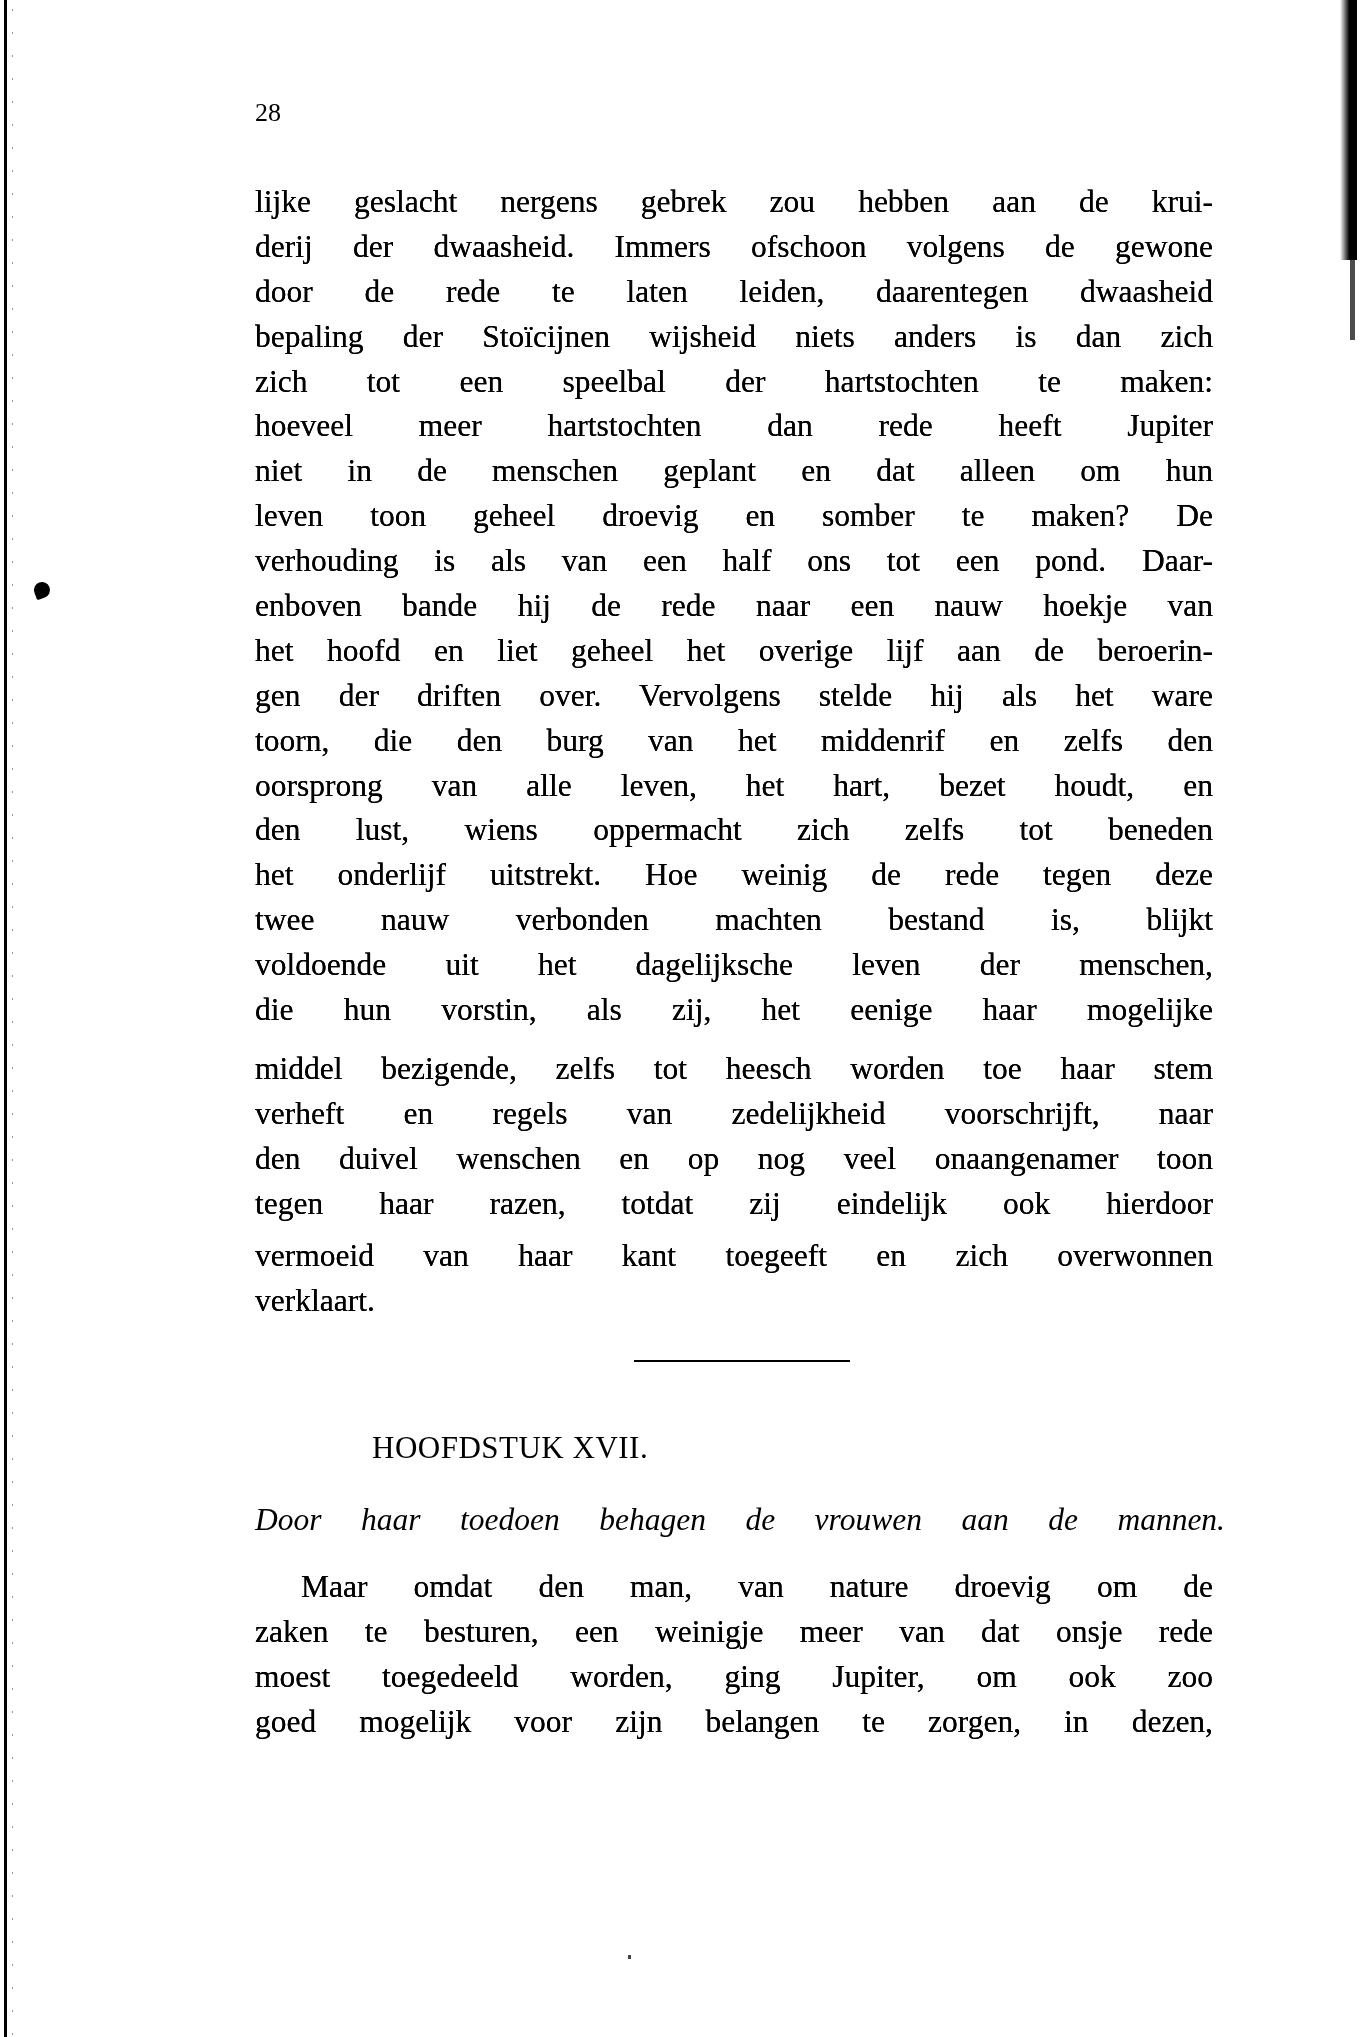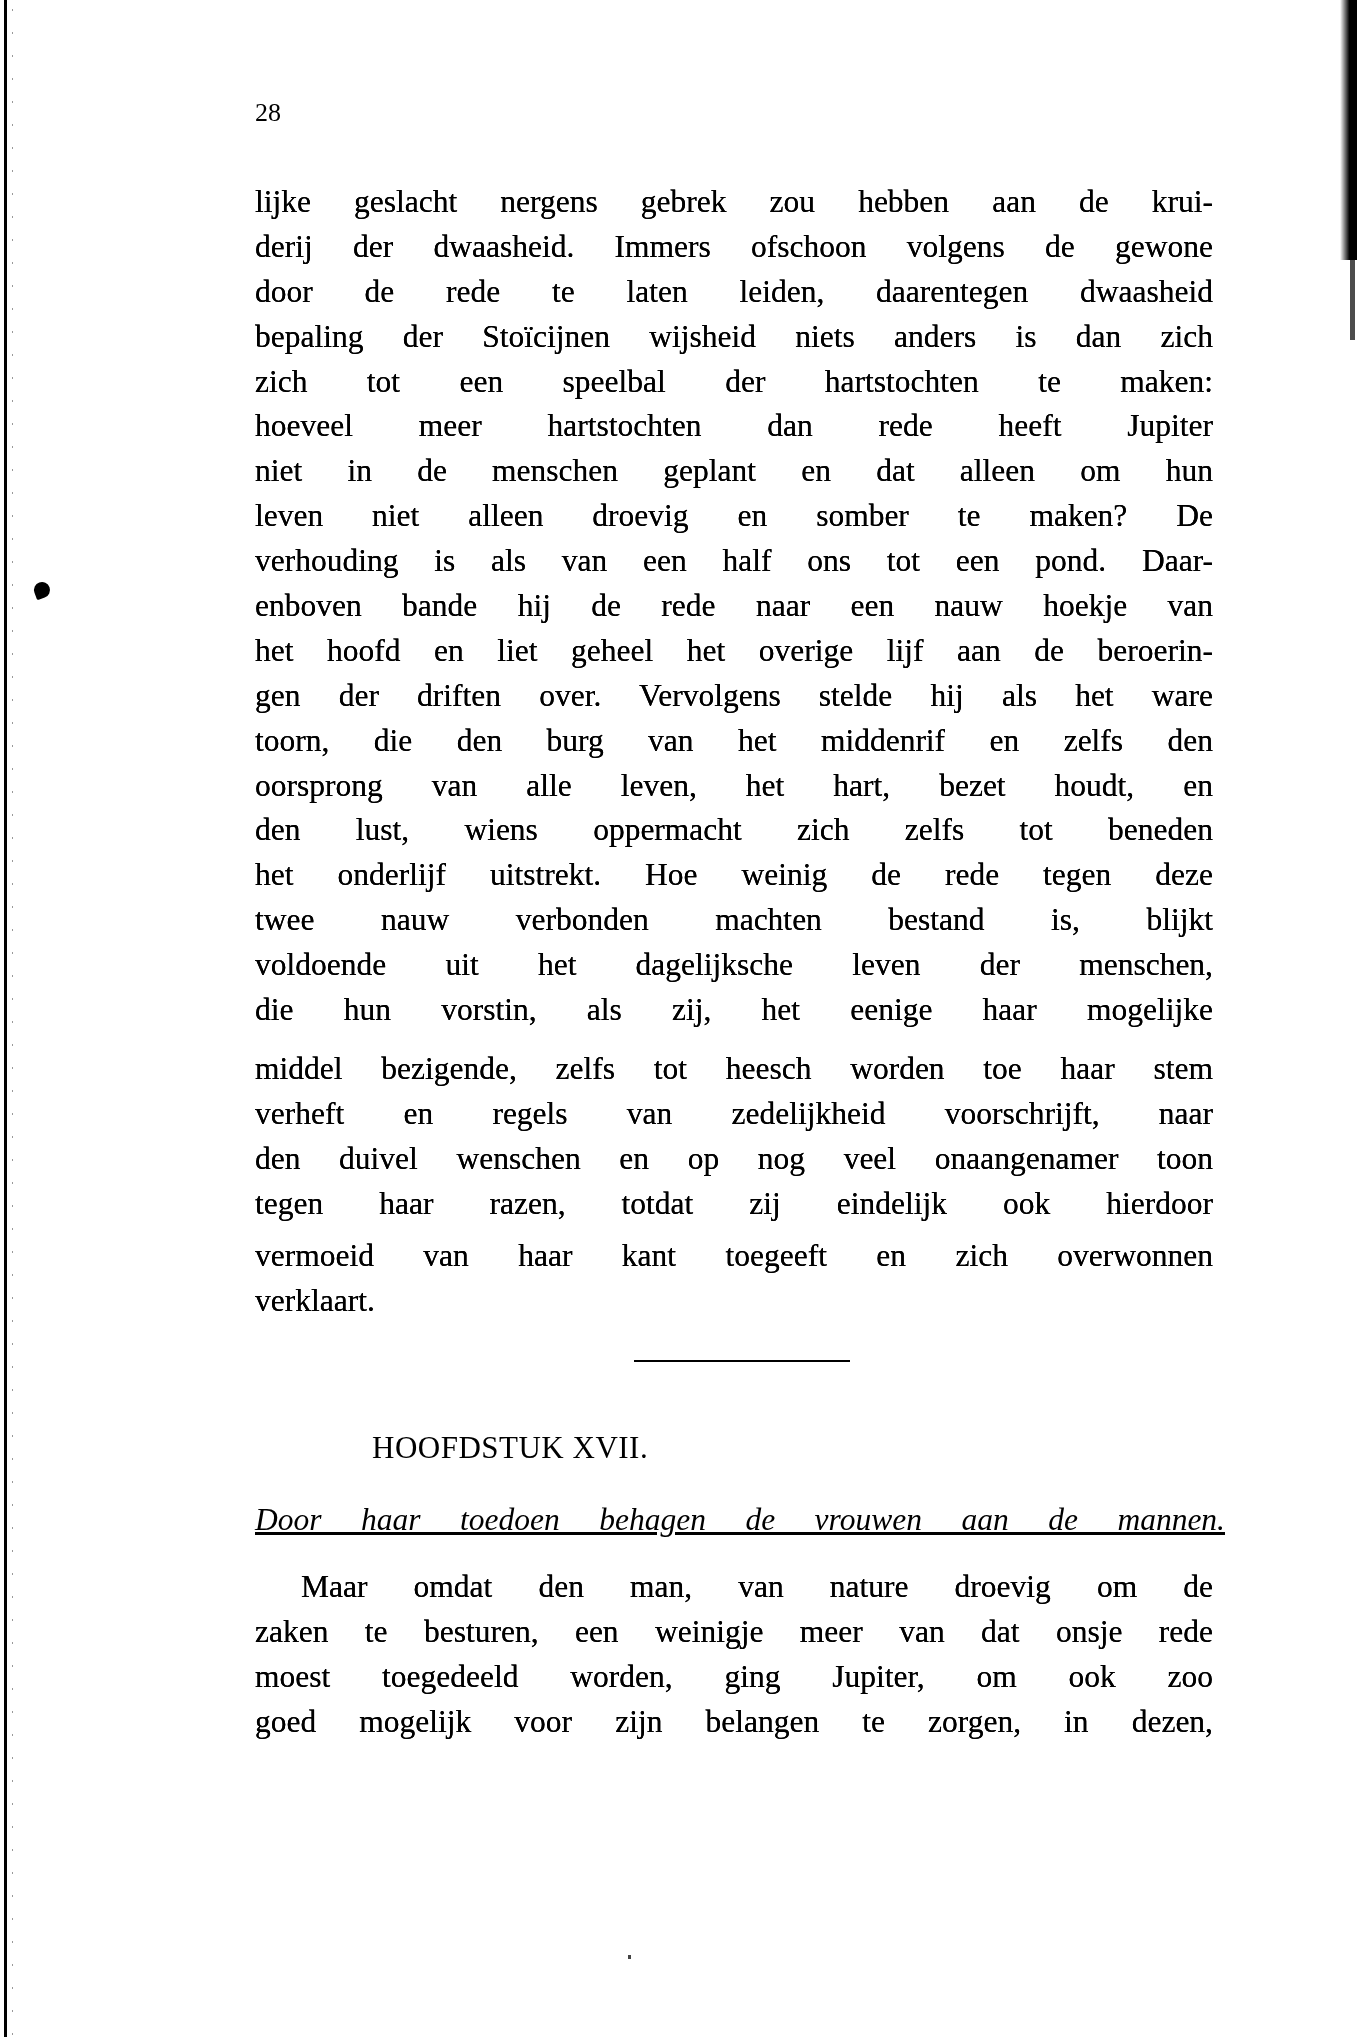--- a/index.html
+++ b/index.html
@@ -40,21 +40,21 @@
 <div class="page-number">28</div>
 
 <div class="text-block para1">
   <span class="line" style="white-space: normal;">lijke geslacht nergens gebrek zou hebben aan de krui-</span>
   <span class="line" style="white-space: normal;">derij der dwaasheid. Immers ofschoon volgens de gewone</span>
   <span class="line" style="white-space: normal;">door de rede te laten leiden, daarentegen dwaasheid</span>
   <span class="line" style="white-space: normal;">bepaling der Stoïcijnen wijsheid niets anders is dan zich</span>
   <span class="line" style="white-space: normal;">zich tot een speelbal der hartstochten te maken:</span>
   <span class="line" style="white-space: normal;">hoeveel meer hartstochten dan rede heeft Jupiter</span>
   <span class="line" style="white-space: normal;">niet in de menschen geplant en dat alleen om hun</span>
-  <span class="line" style="white-space: normal;">leven niet alleen droevig en somber te maken? De</span>
+  <span class="line" style="white-space: normal;">leven toon geheel droevig en somber te maken? De</span>
   <span class="line" style="white-space: normal;">verhouding is als van een half ons tot een pond. Daar-</span>
   <span class="line" style="white-space: normal;">enboven bande hij de rede naar een nauw hoekje van</span>
   <span class="line" style="white-space: normal;">het hoofd en liet geheel het overige lijf aan de beroerin-</span>
   <span class="line" style="white-space: normal;">gen der driften over. Vervolgens stelde hij als het ware</span>
   <span class="line" style="white-space: normal;">toorn, die den burg van het middenrif en zelfs den</span>
   <span class="line" style="white-space: normal;">oorsprong van alle leven, het hart, bezet houdt, en</span>
   <span class="line" style="white-space: normal;">den lust, wiens oppermacht zich zelfs tot beneden</span>
   <span class="line" style="white-space: normal;">het onderlijf uitstrekt. Hoe weinig de rede tegen deze</span>
   <span class="line" style="white-space: normal;">twee nauw verbonden machten bestand is, blijkt</span>
   <span class="line" style="white-space: normal;">voldoende uit het dagelijksche leven der menschen,</span>
@@ -63,21 +63,21 @@
   <span class="line" style="white-space: normal;">verheft en regels van zedelijkheid voorschrijft, naar</span>
   <span class="line" style="white-space: normal;">den duivel wenschen en op nog veel onaangenamer toon</span>
   <span class="line" style="white-space: normal;">tegen haar razen, totdat zij eindelijk ook hierdoor</span>
   <span class="line" style="white-space: normal; margin-top: 8px;">vermoeid van haar kant toegeeft en zich overwonnen</span>
   <span class="line last" style="white-space: normal;">verklaart.</span>
 </div>
 
 <div class="divider"></div>
 
 <div class="chapter-heading">HOOFDSTUK XVII.</div>
-<div class="chapter-sub" style="white-space: normal; text-decoration: underline;">Door haar toedoen behagen de vrouwen aan de mannen.</div>
+<div class="chapter-sub" style="white-space: normal;">Door haar toedoen behagen de vrouwen aan de mannen.</div>
 
 <div class="text-block para2">
   <span class="line first" style="white-space: normal;">Maar omdat den man, van nature droevig om de</span>
   <span class="line" style="white-space: normal;">zaken te besturen, een weinigje meer van dat onsje rede</span>
   <span class="line" style="white-space: normal;">moest toegedeeld worden, ging Jupiter, om ook zoo</span>
   <span class="line" style="white-space: normal;">goed mogelijk voor zijn belangen te zorgen, in dezen,</span>
 </div>
 
 <div class="foot-dot"></div>
 

